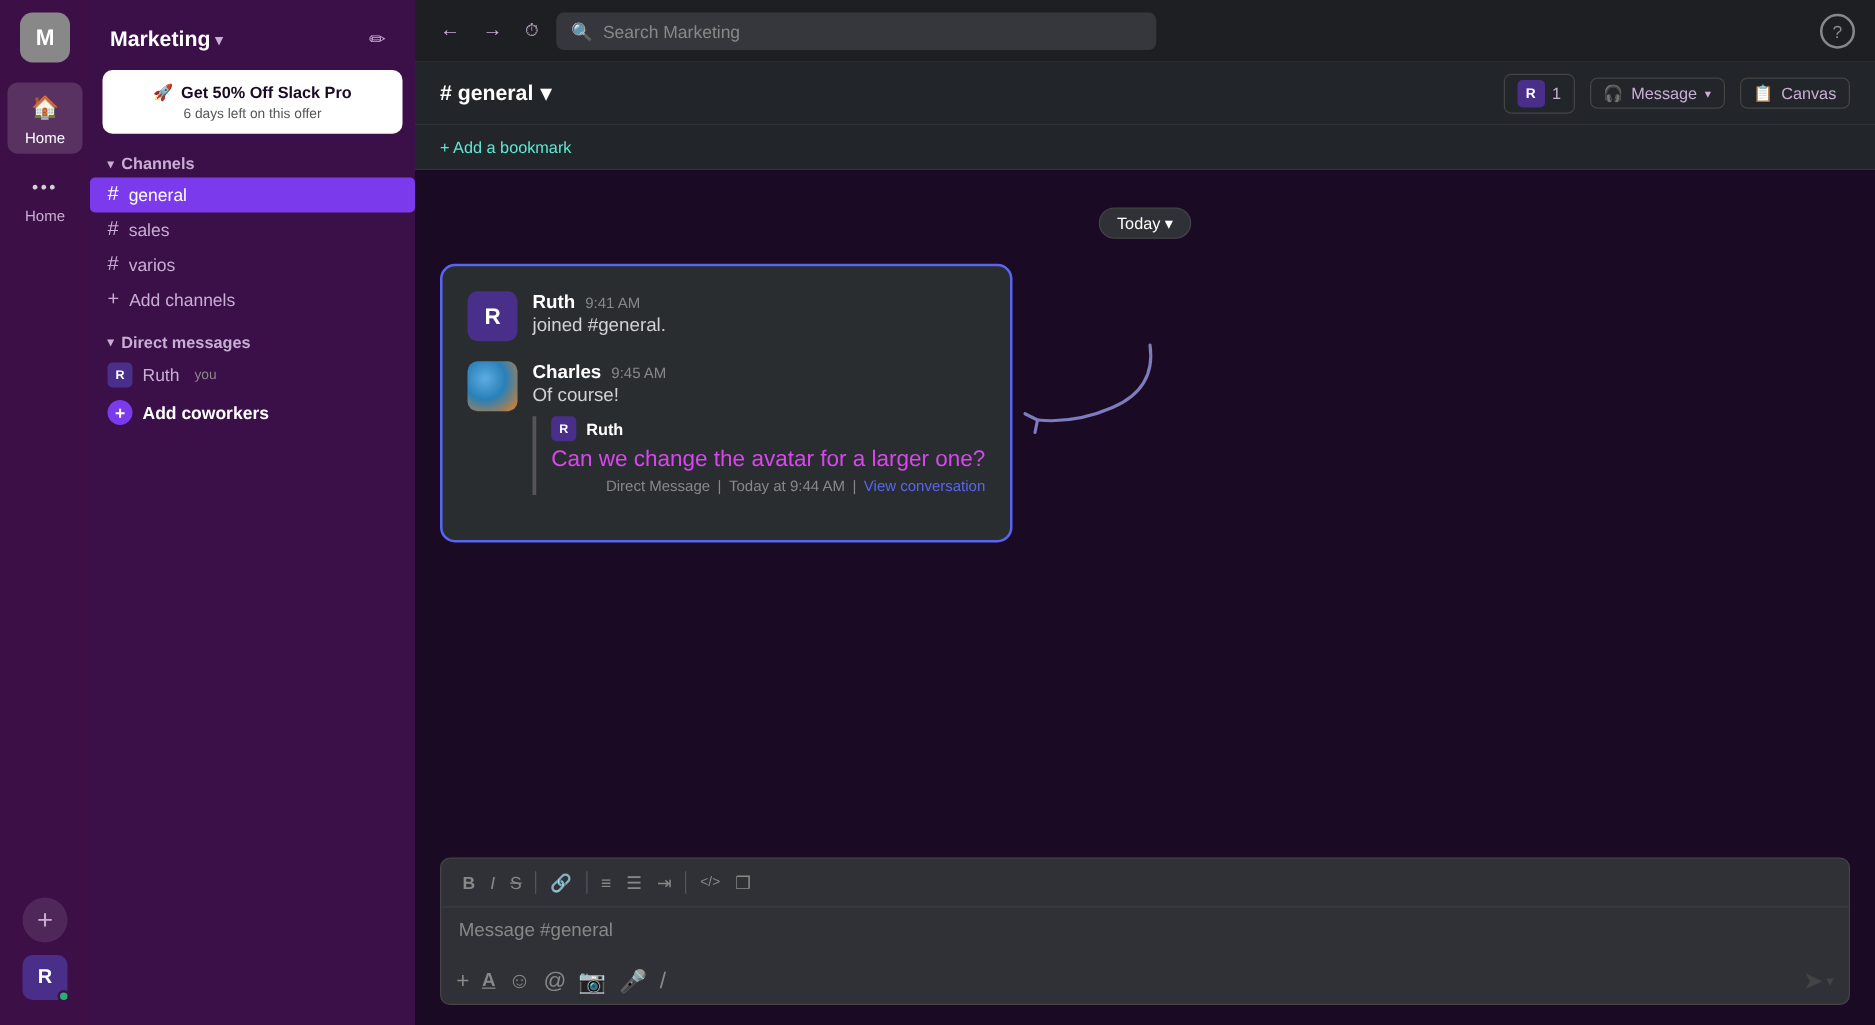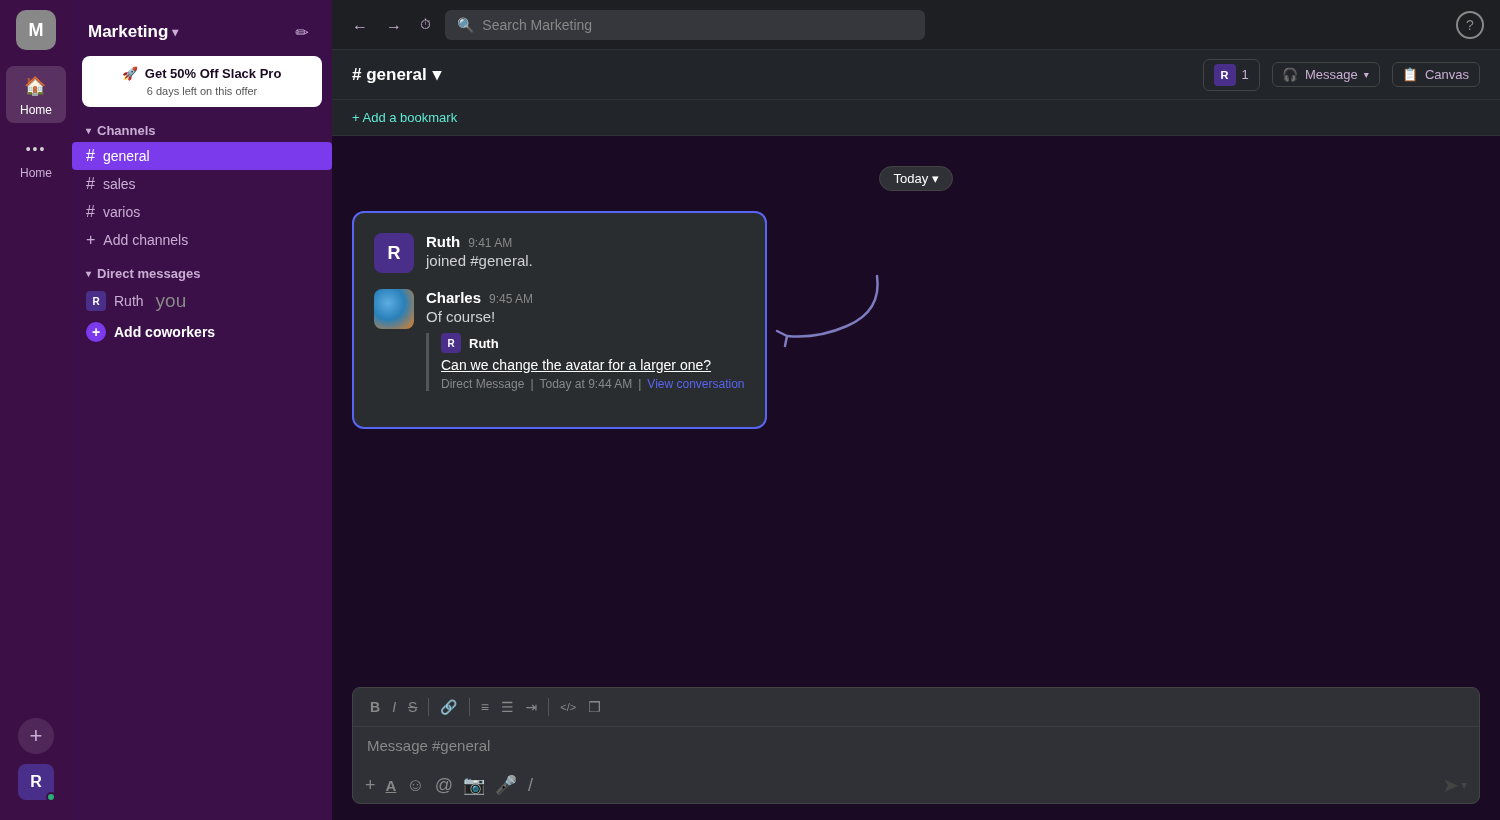--- a/index.html
+++ b/index.html
@@ -244,21 +244,21 @@
       border-left: 3px solid #555;
       padding-left: 12px;
     }
     .thread-header { display: flex; align-items: center; gap: 8px; margin-bottom: 4px; }
     .thread-avatar {
       width: 20px; height: 20px; border-radius: 4px;
       background: #4a2f8a; display: flex; align-items: center; justify-content: center;
       font-size: 10px; font-weight: bold; color: #fff;
     }
     .thread-author { font-weight: 700; color: #fff; font-size: 13px; }
-    .thread-text { font-size: 14px; color: #ffffff; margin-bottom: 4px; text-decoration: underline; }
+    .thread-text { font-size: 18px; color: #d946ef; margin-bottom: 4px; }
     .thread-meta { font-size: 12px; color: #888; display: flex; align-items: center; gap: 6px; justify-content: flex-end; }
     .view-conv-link { color: #5865f2; cursor: pointer; font-size: 12px; }
 
     
     .arrow-decoration {
       position: absolute;
       top: 60px; right: -120px;
       width: 120px; height: 80px;
       pointer-events: none;
     }
@@ -374,21 +374,21 @@
     </div>
 
     <div class="sidebar-section">
       <div class="section-header">
         <span class="section-toggle">▾</span>
         <span>Direct messages</span>
       </div>
       <div class="dm-item">
         <div class="dm-avatar">R</div>
         <span>Ruth</span>
-        <span style="color:#888; margin-left:4px; font-size:19px;">you</span>
+        <span style="color:#888; margin-left:4px; font-size:11px;">you</span>
       </div>
       <div class="add-coworkers-item">
         <div class="plus-circle">+</div>
         <span>Add coworkers</span>
       </div>
     </div>
   </div>
 
   <div class="right-panel">
 

